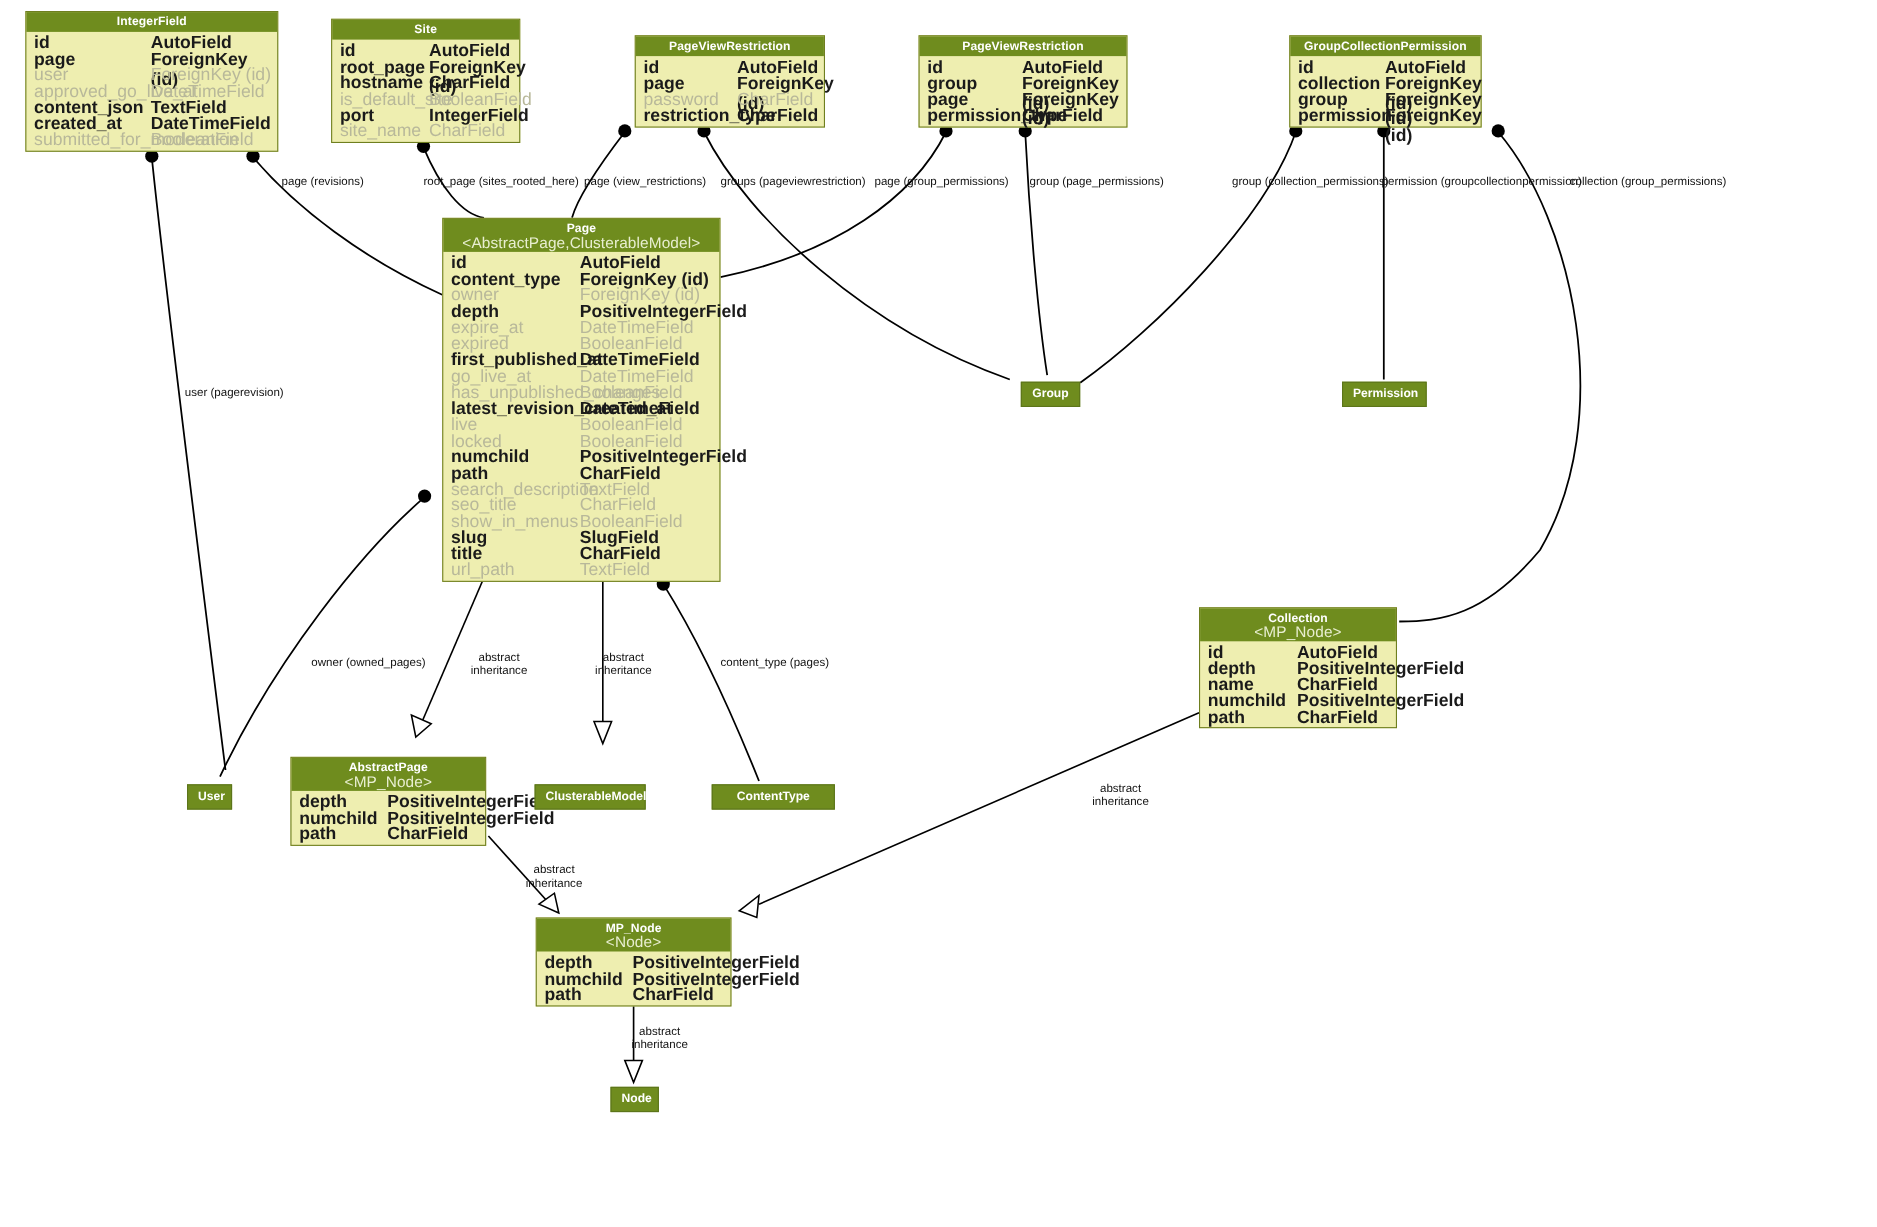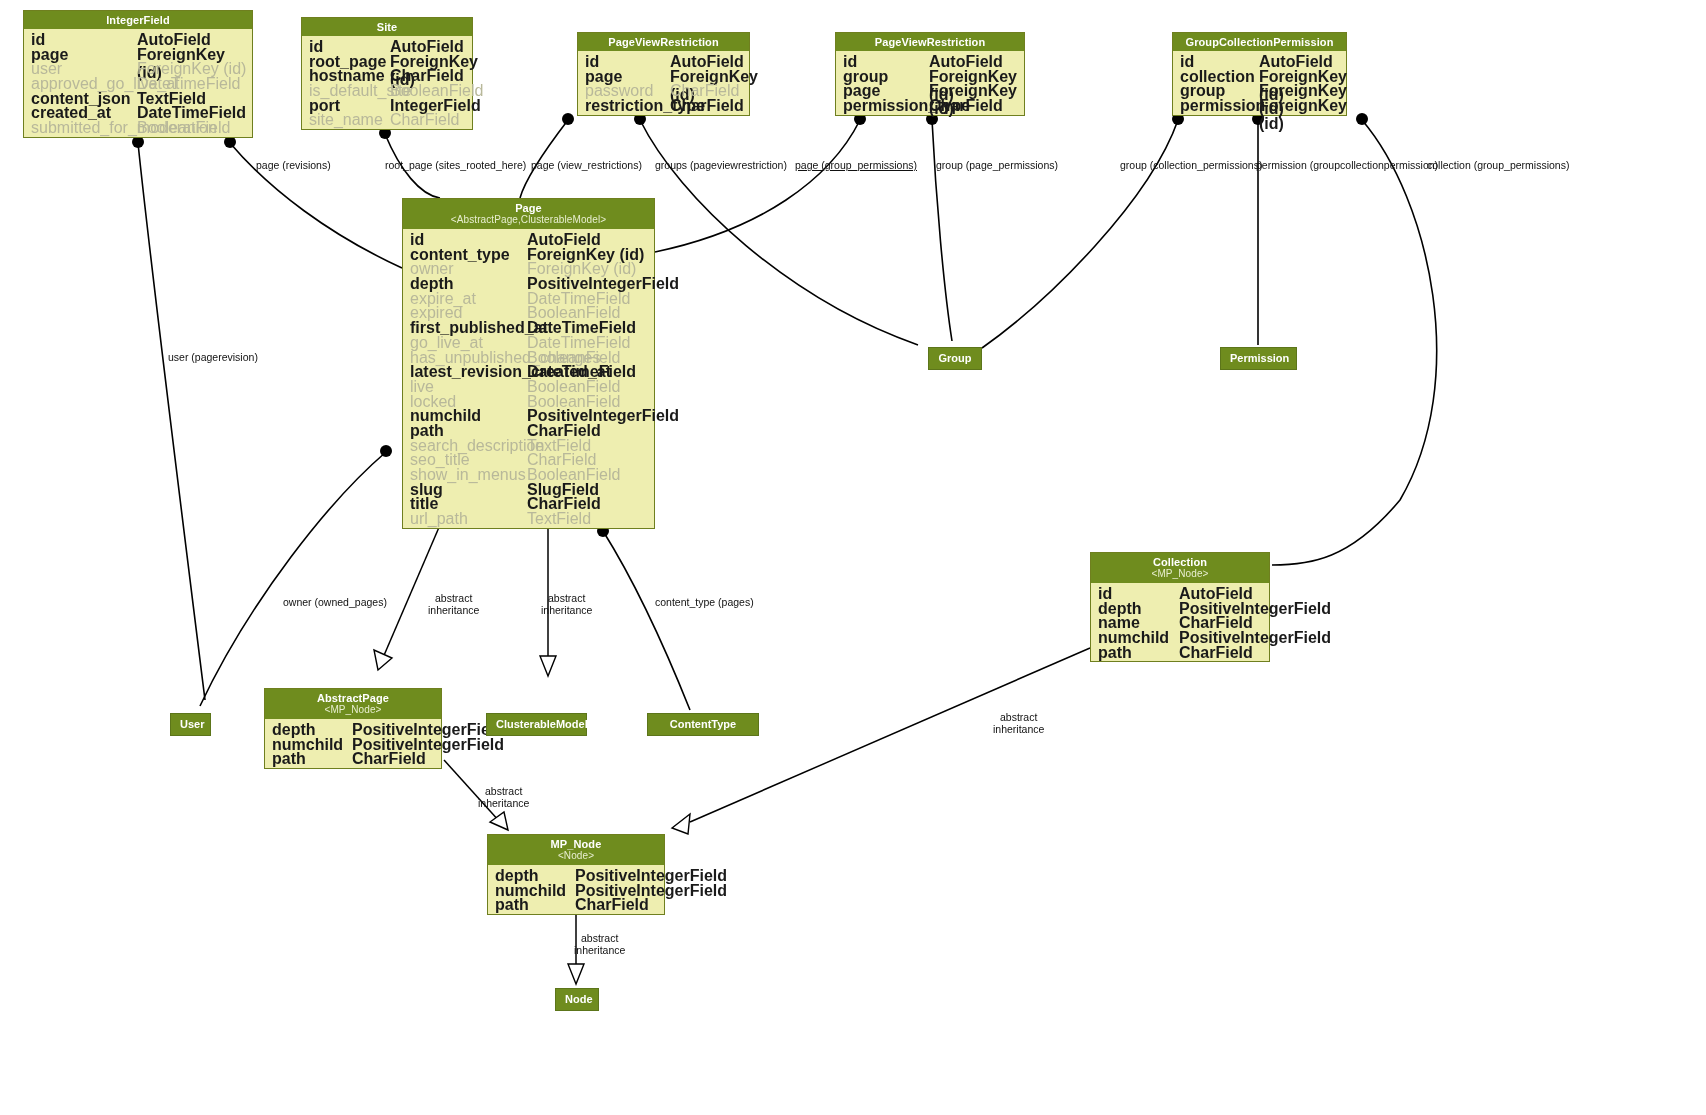--- a/index.html
+++ b/index.html
@@ -25,21 +25,21 @@
     font-weight:bold;
     font-size:11px;
     text-align:center;
     padding:3px 4px 3px 4px;
     line-height:12px;
     letter-spacing:0.1px;
   }
   .entity .hdr .sub{
     display:block;
     font-weight:normal;
-    font-size:10px;
+    font-size:14px;
     color:#e8eed0;
     line-height:12px;
   }
   .entity .rows{padding:2px 0 3px 0;}
   .rowwrap{position:relative;height:14.7px;}
   .nm{position:absolute;left:7px;}
   .ty{position:absolute;}
   .b{font-weight:bold;color:#1a1a1a;}
   .d{font-weight:normal;color:#b8b89a;}
 
@@ -405,21 +405,21 @@
       <div class="simple" style="left: 170px; top: 713px; width: 41px;">User</div>
       <div class="simple" style="left: 486px; top: 713px; width: 101px;">ClusterableModel</div>
       <div class="simple" style="left: 647px; top: 713px; width: 112px;">ContentType</div>
       <div class="simple" style="left: 555px; top: 988px; width: 44px;">Node</div>
     </div>
   <div id="labels">
       <div class="elabel" style="left: 256px; top: 160px;">page (revisions)</div>
       <div class="elabel" style="left: 385px; top: 160px;">root_page (sites_rooted_here)</div>
       <div class="elabel" style="left: 531px; top: 160px;">page (view_restrictions)</div>
       <div class="elabel" style="left: 655px; top: 160px;">groups (pageviewrestriction)</div>
-      <div class="elabel" style="left: 795px; top: 160px; text-decoration: underline;">page (group_permissions)</div>
+      <div class="elabel" style="left: 795px; top: 160px;">page (group_permissions)</div>
       <div class="elabel" style="left: 936px; top: 160px;">group (page_permissions)</div>
       <div class="elabel" style="left: 1120px; top: 160px;">group (collection_permissions)</div>
       <div class="elabel" style="left: 1256px; top: 160px;">permission (groupcollectionpermission)</div>
       <div class="elabel" style="left: 1427px; top: 160px;">collection (group_permissions)</div>
       <div class="elabel" style="left: 168px; top: 352px;">user (pagerevision)</div>
       <div class="elabel" style="left: 283px; top: 597px;">owner (owned_pages)</div>
       <div class="elabel" style="left: 655px; top: 597px;">content_type (pages)</div>
       <div class="elabel two" style="left: 428px; top: 593px;">
         <div>abstract</div>
         <div>inheritance</div>

